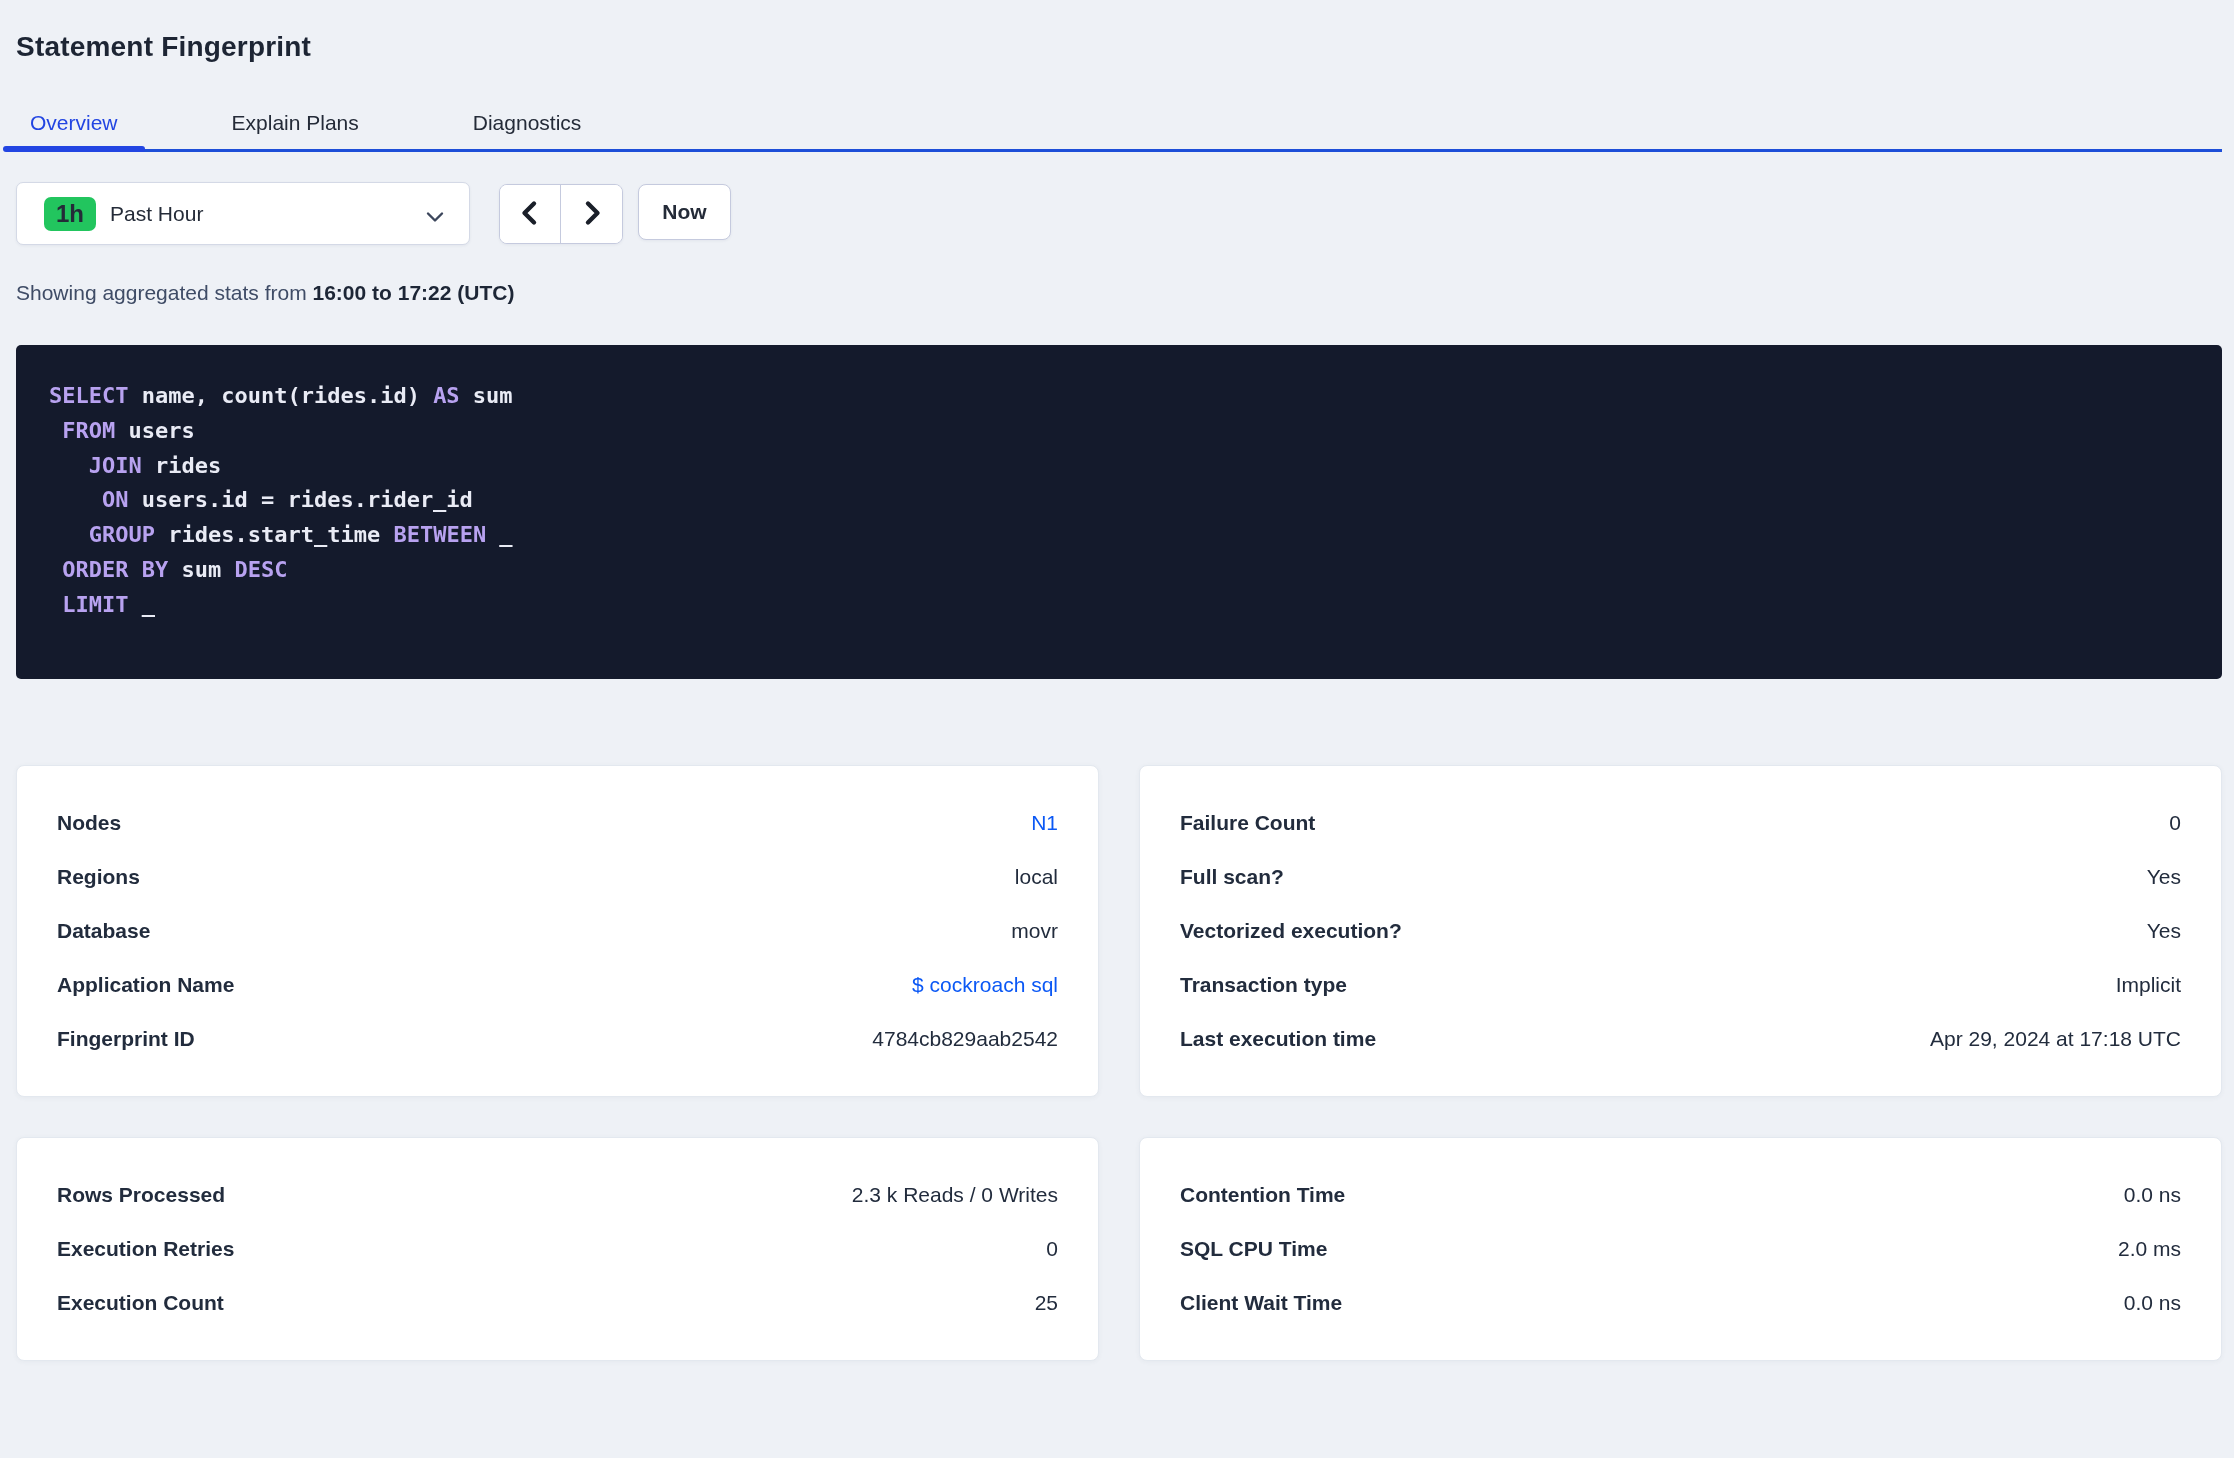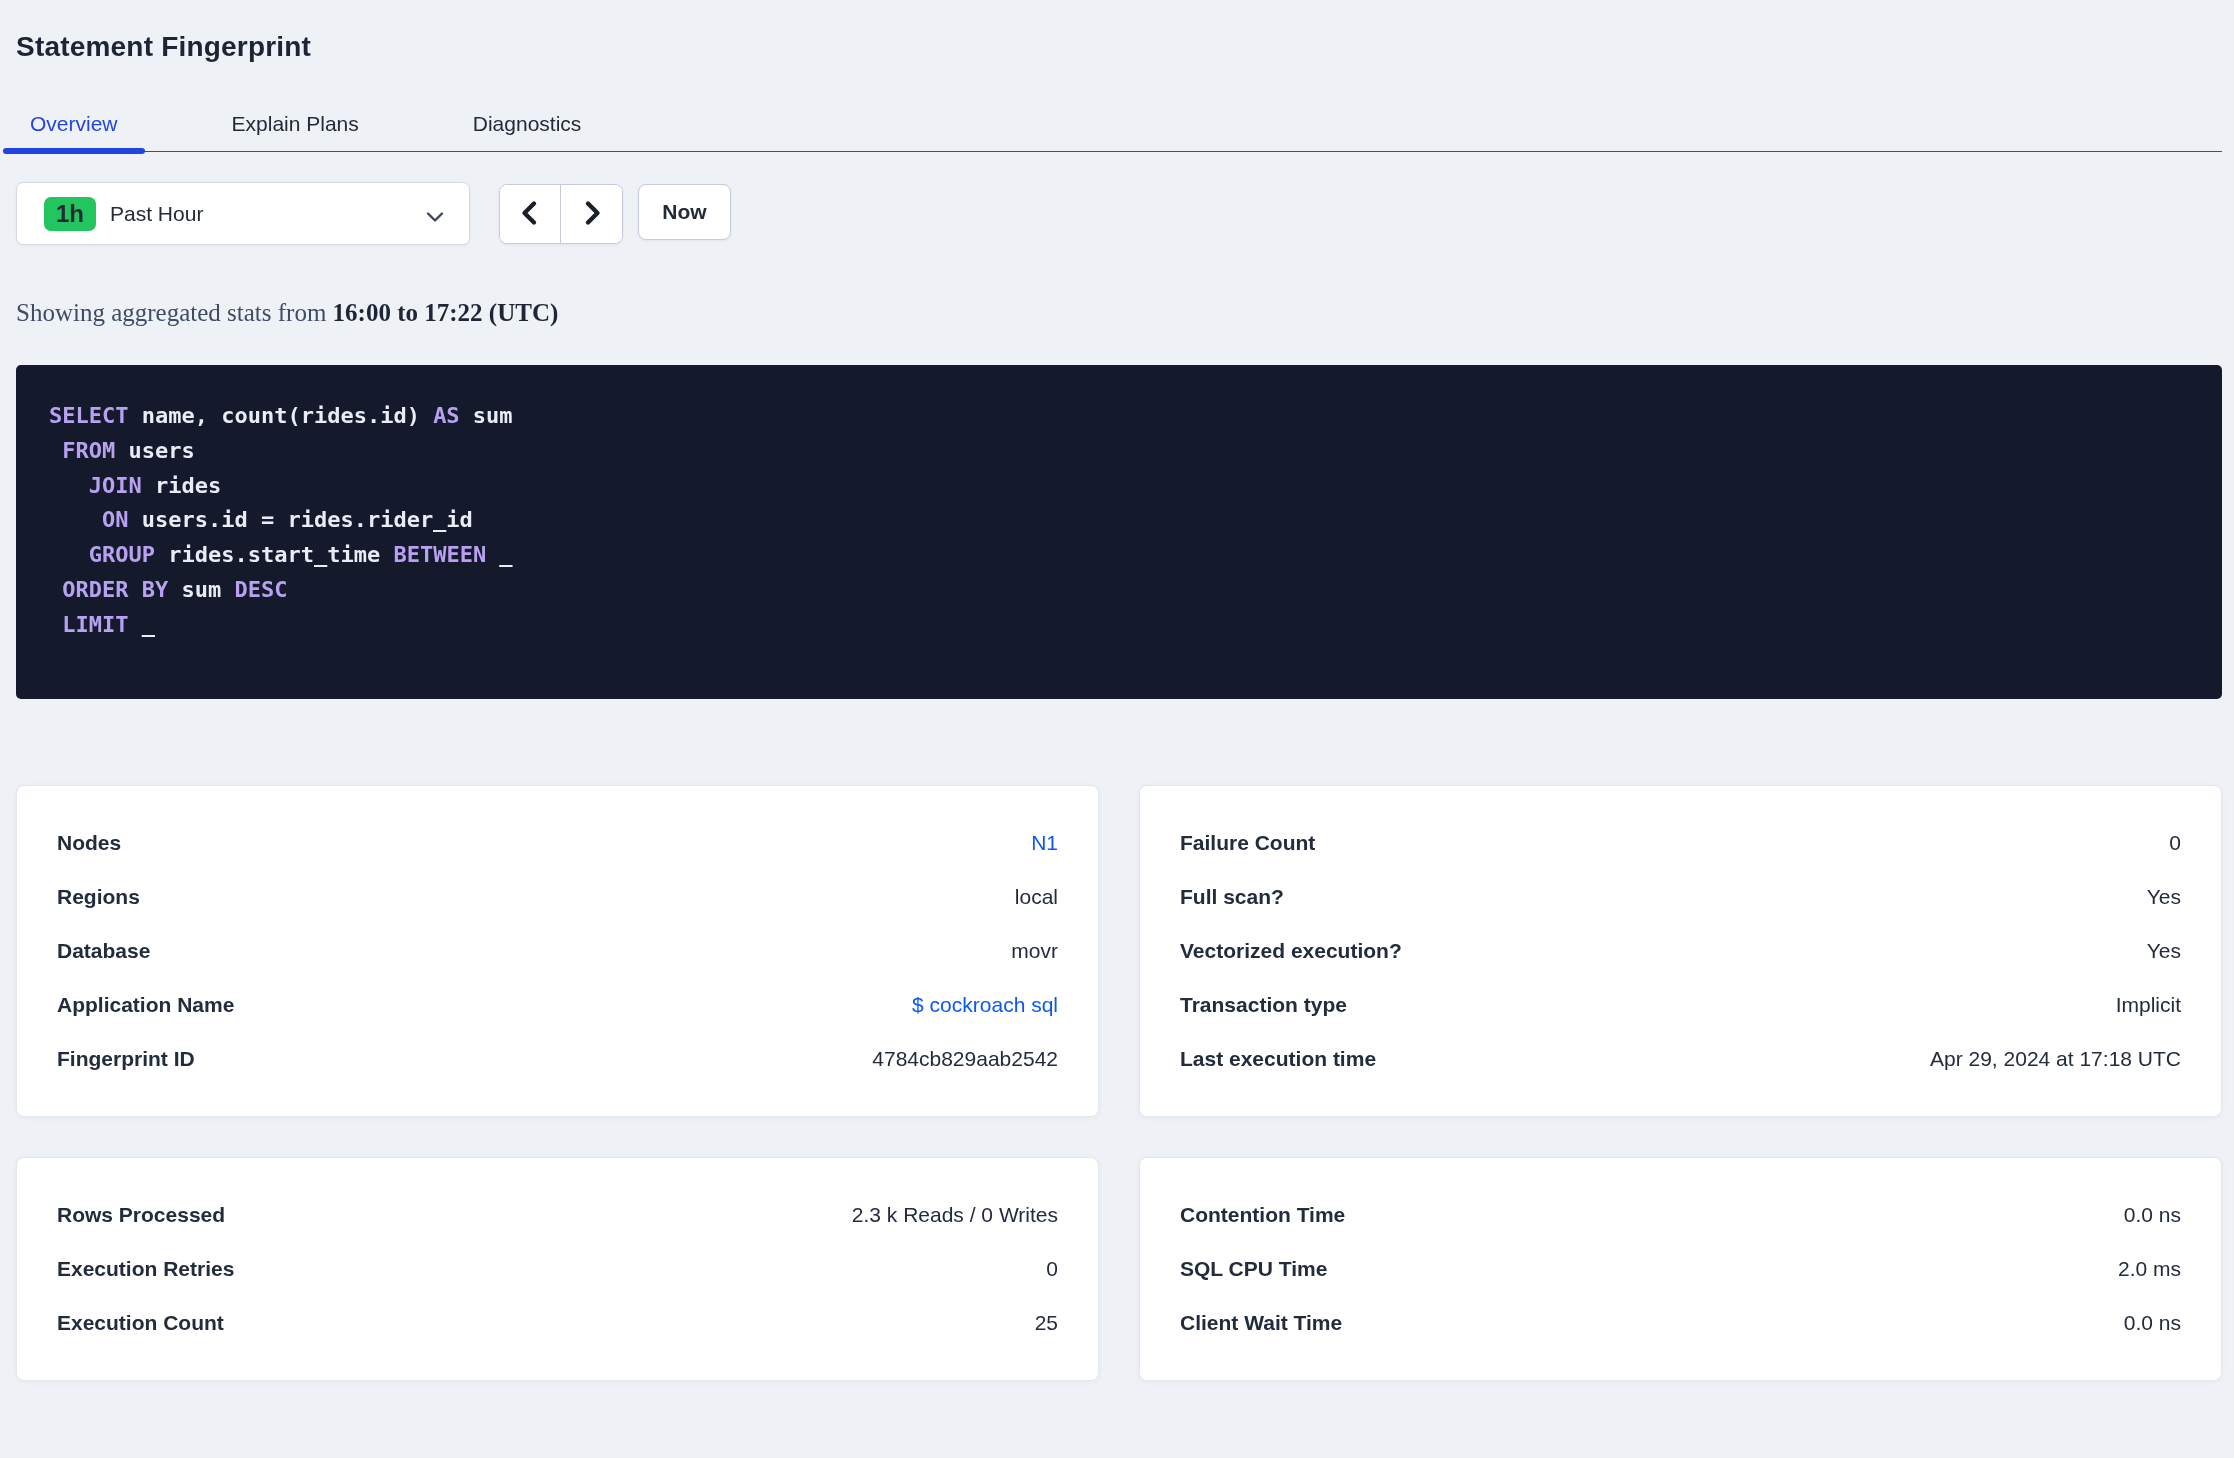--- a/index.html
+++ b/index.html
@@ -14,21 +14,21 @@
   
   .page-title {
     font-size:28px; font-weight:700; color:#1d2534; letter-spacing:.2px;
     line-height:35px;
   }
 
   
   .tabbar {
     display:flex; align-items:center;
     height:56px; margin-top:32px;
-    border-bottom:1px solid #1d4ed8;
+    border-bottom:3px solid #1d4ed8;
   }
   .tab {
     position:relative; height:100%;
     display:flex; align-items:center;
     padding:0 27px; margin-right:60px;
     font-size:21px; color:#242b38; cursor:pointer;
   }
   .tab:first-child { margin-left:-13px; }
   .tab.active { color:#2245e2; }
   .tab.active .tab-underline {
@@ -68,21 +68,21 @@
   .now-btn {
     margin-left:15px; margin-top:2px;
     width:93px; height:56px;
     background:#fff; border:1px solid #c5cade; border-radius:8px;
     box-shadow:0 1px 3px rgba(40,50,80,.06);
     font-family:"Liberation Sans", sans-serif;
     font-size:21px; font-weight:700; color:#242b38; cursor:pointer;
   }
 
   
-  .stats-line { margin-top:54px; font-size:25px; line-height:27px; color:#3f4c66;font-family:Liberation Serif, serif; }
+  .stats-line { margin-top:34px; font-size:21px; line-height:27px; color:#3f4c66; }
   .stats-line b { color:#1d2636; font-weight:700; }
 
   
   .sql-box {
     margin-top:39px; width:2206px; height:334px;
     background:#141a2c; border-radius:5px;
     padding:34px 33px; overflow:hidden;
   }
   .sql-line {
     font-family:"DejaVu Sans Mono","Liberation Mono",monospace;

